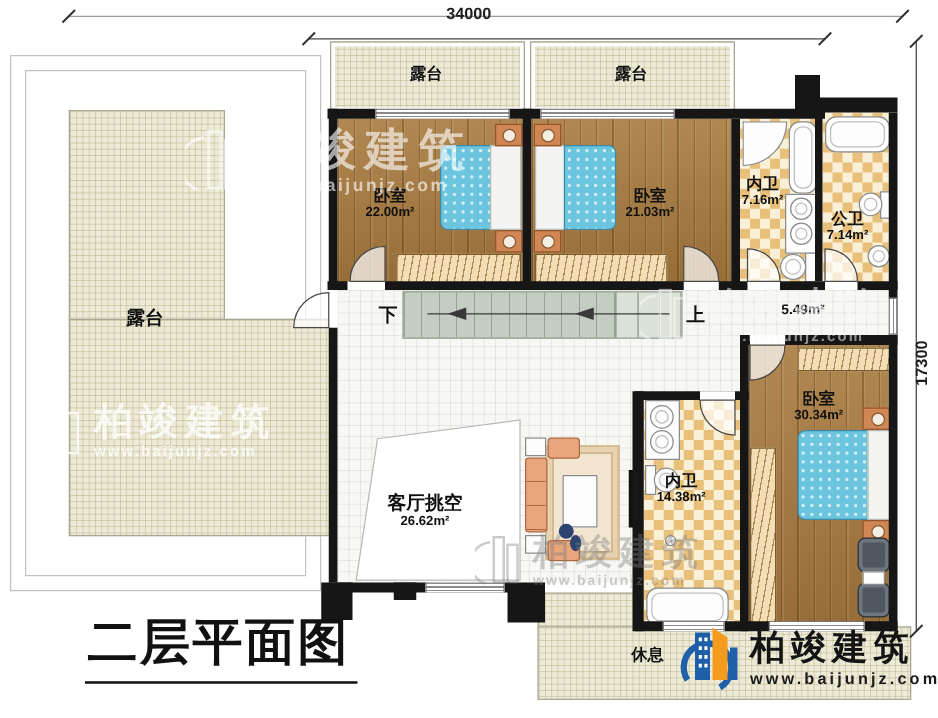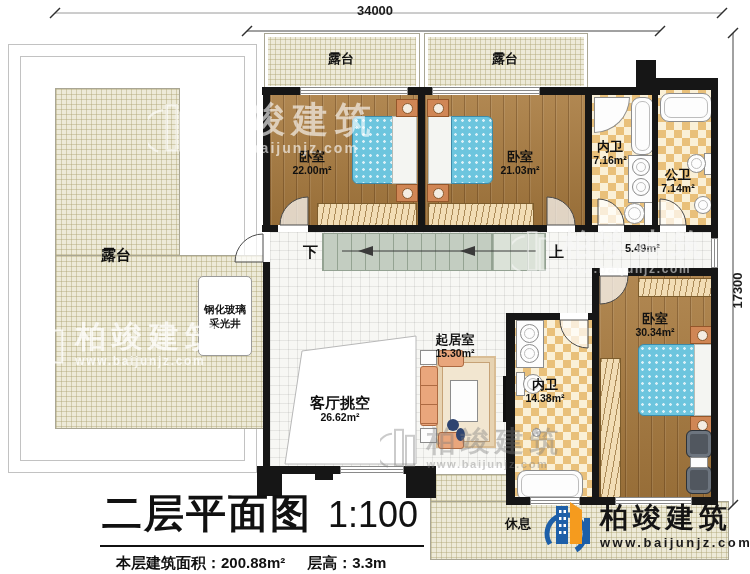--- a/index.html
+++ b/index.html
@@ -66,24 +66,20 @@
 </style>
 </head>
 <body>
 
 <div id="plan">
 
   <div class="a frame" style="left:8px;top:44px;width:247px;height:427px;"></div>
   <div class="a frame" style="left:20px;top:56px;width:223px;height:403px;"></div>
   <div class="a tgrid" style="left:55px;top:88px;width:123px;height:168px;border-bottom:none;"></div>
   <div class="a tgrid" style="left:55px;top:255px;width:208px;height:172px;"></div>
-  <div class="a lw-box" style="left:198px;top:276px;width:52px;height:78px;">
-    <span>钢化玻璃</span>
-    <span>采光井</span>
-  </div>
   <div class="a rlbl" style="left:85px;top:247px;width:62px;">
     <span class="rname" style="font-size:15px;">露台</span>
   </div>
 
   <div class="a tgrid" style="left:264px;top:33px;width:154px;height:55px;box-shadow:inset 0 0 0 3px #fff;"></div>
   <div class="a tgrid" style="left:424px;top:33px;width:162px;height:55px;box-shadow:inset 0 0 0 3px #fff;"></div>
   <div class="a rlbl" style="left:264px;top:52px;width:154px;">
     <span class="rname">露台</span>
   </div>
   <div class="a rlbl" style="left:424px;top:52px;width:162px;">
@@ -236,24 +232,20 @@
   </div>
   <div class="a rlbl" style="left:580px;top:140px;width:60px;">
     <span class="rname">内卫</span>
     <span class="rarea">7.16m²</span>
   </div>
   <div class="a rlbl" style="left:648px;top:168px;width:60px;">
     <span class="rname">公卫</span>
     <span class="rarea">7.14m²</span>
   </div>
   <div class="a small-lbl" style="left:625px;top:242px;">5.49m²</div>
-  <div class="a rlbl" style="left:415px;top:333px;width:80px;">
-    <span class="rname">起居室</span>
-    <span class="rarea">15.30m²</span>
-  </div>
   <div class="a rlbl" style="left:510px;top:378px;width:70px;">
     <span class="rname">内卫</span>
     <span class="rarea">14.38m²</span>
   </div>
   <div class="a rlbl" style="left:618px;top:312px;width:74px;">
     <span class="rname">卧室</span>
     <span class="rarea">30.34m²</span>
   </div>
   <div class="a rlbl" style="left:288px;top:395px;width:104px;">
     <span class="rname" style="font-size:15px;font-family:Liberation Serif, serif;">客厅挑空</span>
@@ -327,23 +319,19 @@
       </g>
       <polygon points="34,4 46,12 46,46 34,46" fill="#f59b1e"></polygon>
       <rect x="48" y="20" width="6" height="26" fill="#1d5fa8"></rect>
     </svg>
     <div>
       <div class="logo-name">柏竣建筑</div>
       <div class="logo-url">www.baijunjz.com</div>
     </div>
   </div>
 
-  <div class="a tb" style="left:68px;top:486px;margin-left:32px;">
+  <div class="a tb" style="left:68px;top:486px;">
     <div class="tb-row">
       <span class="tb-title">二层平面图</span>
-      <span class="tb-scale">1:100</span>
-    </div>
-    <div class="tb-sub">
-      <span>本层建筑面积：200.88m²</span><span>层高：3.3m</span>
     </div>
   </div>
 
 </div>
 
 </body></html>

